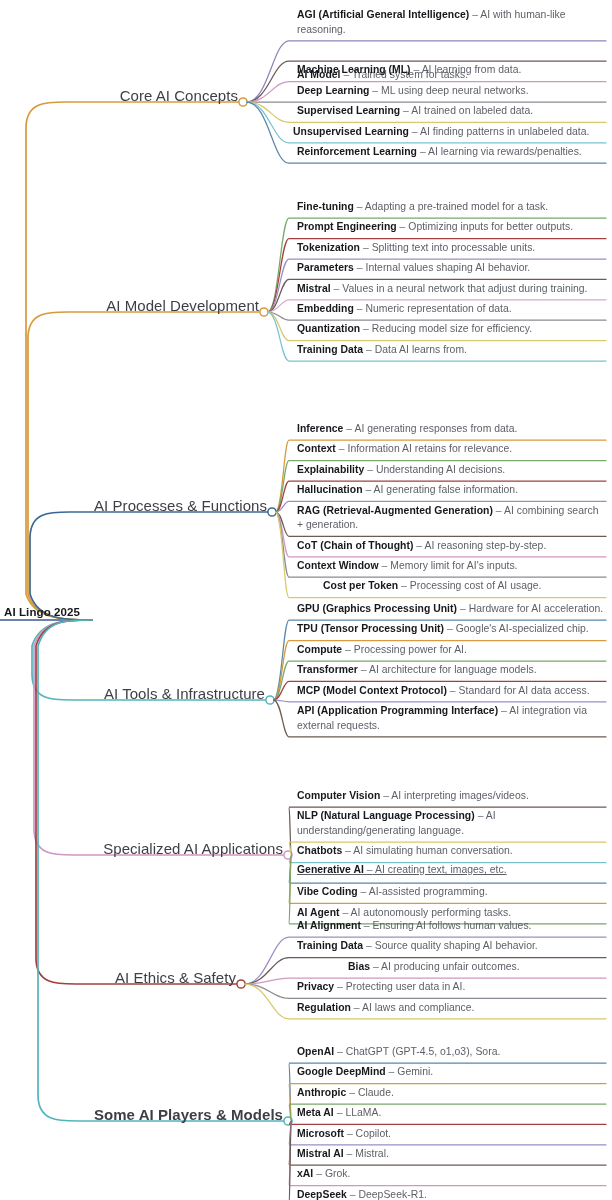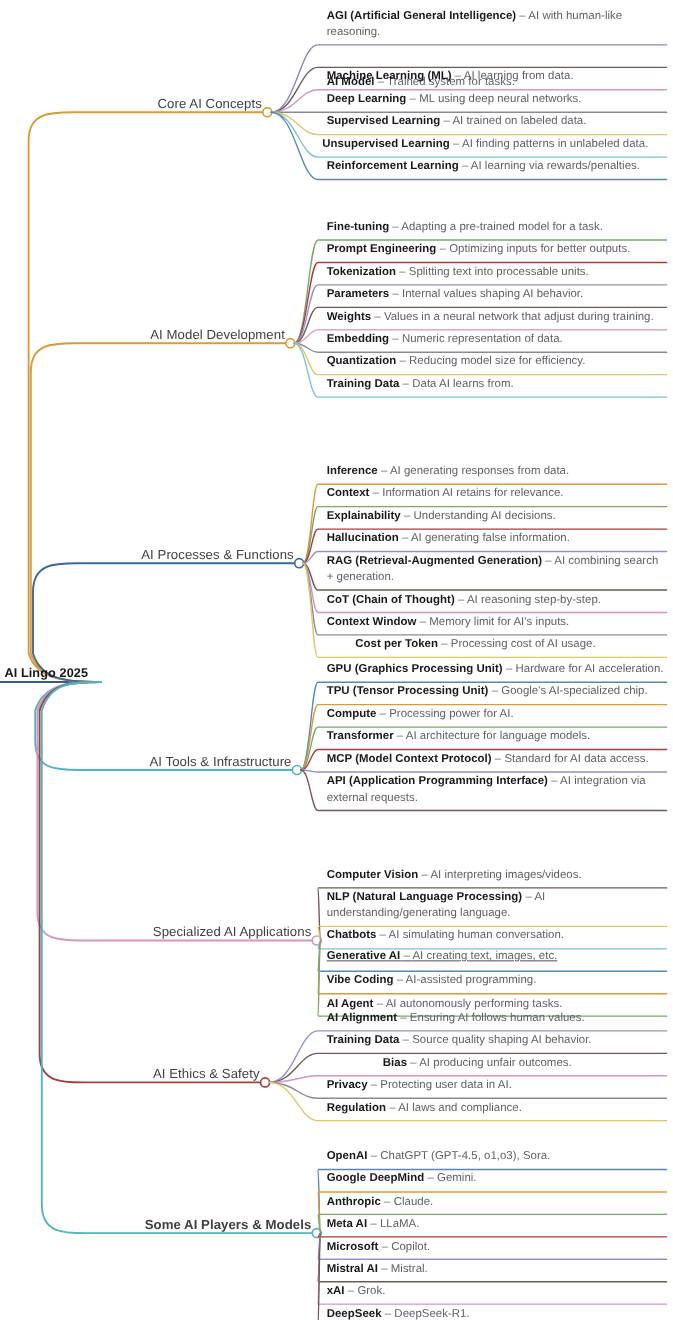--- a/index.html
+++ b/index.html
@@ -28,21 +28,21 @@
     font-weight:bold;
     color:#15171a;
     letter-spacing:.1px;
     white-space:nowrap;
     padding-bottom:12px;
   }
 
   
   .branch-label{
     position:absolute;
-    font-size:12px;
+    font-size:15px;
     color:#3d3f45;
     white-space:nowrap;
     padding-bottom:2px;
     letter-spacing:.05px;
     text-align:right;
   }
   .branch-label .bl-text{ display:inline-block; }
 
   
   .leaf{
@@ -137,21 +137,21 @@
       <div class="leaf" style="left: 297px; top: 63.4px; width: 309px;"><span class="term">Machine Learning (ML)</span> <span class="dash">–</span> <span class="desc">AI learning from data.</span></div>
       <div class="leaf" style="left: 297px; top: 83.8px; width: 309px;"><span class="term">Deep Learning</span> <span class="dash">–</span> <span class="desc">ML using deep neural networks.</span></div>
       <div class="leaf" style="left: 297px; top: 104.2px; width: 309px;"><span class="term">Supervised Learning</span> <span class="dash">–</span> <span class="desc">AI trained on labeled data.</span></div>
       <div class="leaf" style="left: 293px; top: 124.6px; width: 309px;"><span class="term">Unsupervised Learning</span> <span class="dash">–</span> <span class="desc">AI finding patterns in unlabeled data.</span></div>
       <div class="leaf" style="left: 297px; top: 145px; width: 309px;"><span class="term">Reinforcement Learning</span> <span class="dash">–</span> <span class="desc">AI learning via rewards/penalties.</span></div>
       <div class="branch-label" style="right: 353px; top: 297px;"><span class="bl-text">AI Model Development</span></div>
       <div class="leaf" style="left: 297px; top: 200px; width: 309px;"><span class="term">Fine-tuning</span> <span class="dash">–</span> <span class="desc">Adapting a pre-trained model for a task.</span></div>
       <div class="leaf" style="left: 297px; top: 220.4px; width: 309px;"><span class="term">Prompt Engineering</span> <span class="dash">–</span> <span class="desc">Optimizing inputs for better outputs.</span></div>
       <div class="leaf" style="left: 297px; top: 240.8px; width: 309px;"><span class="term">Tokenization</span> <span class="dash">–</span> <span class="desc">Splitting text into processable units.</span></div>
       <div class="leaf" style="left: 297px; top: 261.2px; width: 309px;"><span class="term">Parameters</span> <span class="dash">–</span> <span class="desc">Internal values shaping AI behavior.</span></div>
-      <div class="leaf" style="left: 297px; top: 281.6px; width: 309px;"><span class="term">Weights</span> <span class="dash">–</span> <span class="desc">Values in a neural network that adjust during training.</span></div>
+      <div class="leaf" style="left: 297px; top: 281.6px; width: 309px;"><span class="term">Mistral</span> <span class="dash">–</span> <span class="desc">Values in a neural network that adjust during training.</span></div>
       <div class="leaf" style="left: 297px; top: 302px; width: 309px;"><span class="term">Embedding</span> <span class="dash">–</span> <span class="desc">Numeric representation of data.</span></div>
       <div class="leaf" style="left: 297px; top: 322.4px; width: 309px;"><span class="term">Quantization</span> <span class="dash">–</span> <span class="desc">Reducing model size for efficiency.</span></div>
       <div class="leaf" style="left: 297px; top: 342.8px; width: 309px;"><span class="term">Training Data</span> <span class="dash">–</span> <span class="desc">Data AI learns from.</span></div>
       <div class="branch-label" style="right: 345px; top: 497px;"><span class="bl-text">AI Processes &amp; Functions</span></div>
       <div class="leaf" style="left: 297px; top: 422px; width: 309px;"><span class="term">Inference</span> <span class="dash">–</span> <span class="desc">AI generating responses from data.</span></div>
       <div class="leaf" style="left: 297px; top: 442.4px; width: 309px;"><span class="term">Context</span> <span class="dash">–</span> <span class="desc">Information AI retains for relevance.</span></div>
       <div class="leaf" style="left: 297px; top: 462.8px; width: 309px;"><span class="term">Explainability</span> <span class="dash">–</span> <span class="desc">Understanding AI decisions.</span></div>
       <div class="leaf" style="left: 297px; top: 483.2px; width: 309px;"><span class="term">Hallucination</span> <span class="dash">–</span> <span class="desc">AI generating false information.</span></div>
       <div class="leaf" style="left: 297px; top: 503.6px; width: 309px;"><span class="term">RAG (Retrieval-Augmented Generation)</span> <span class="dash">–</span> <span class="desc">AI combining search + generation.</span></div>
       <div class="leaf" style="left: 297px; top: 538.6px; width: 309px;"><span class="term">CoT (Chain of Thought)</span> <span class="dash">–</span> <span class="desc">AI reasoning step-by-step.</span></div>

